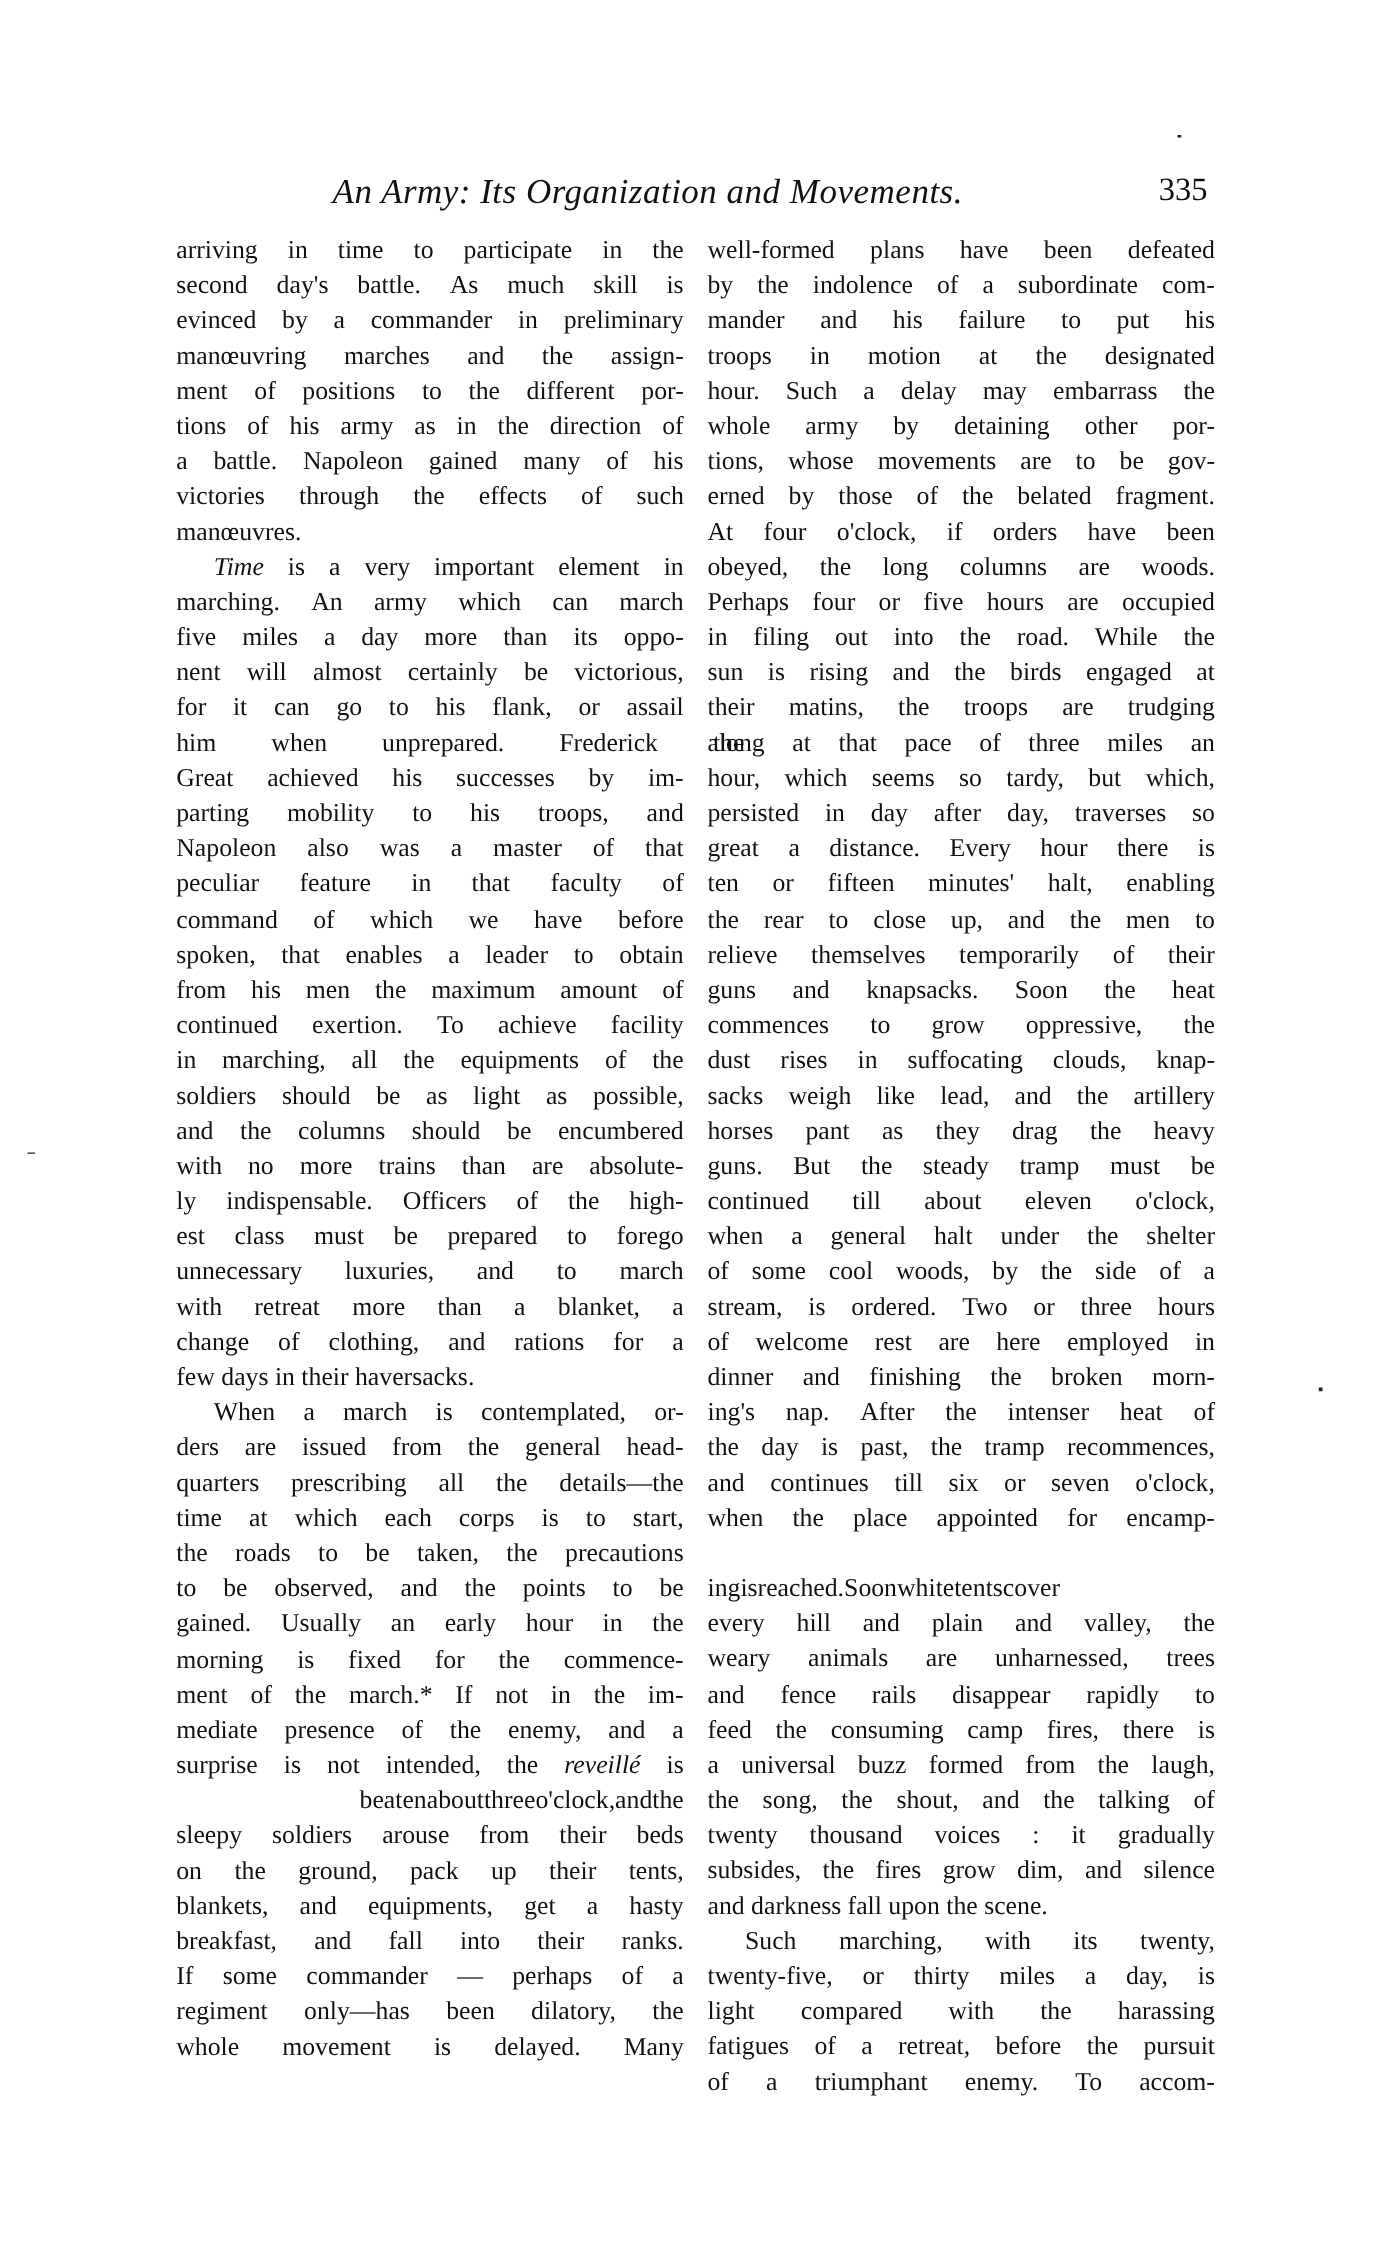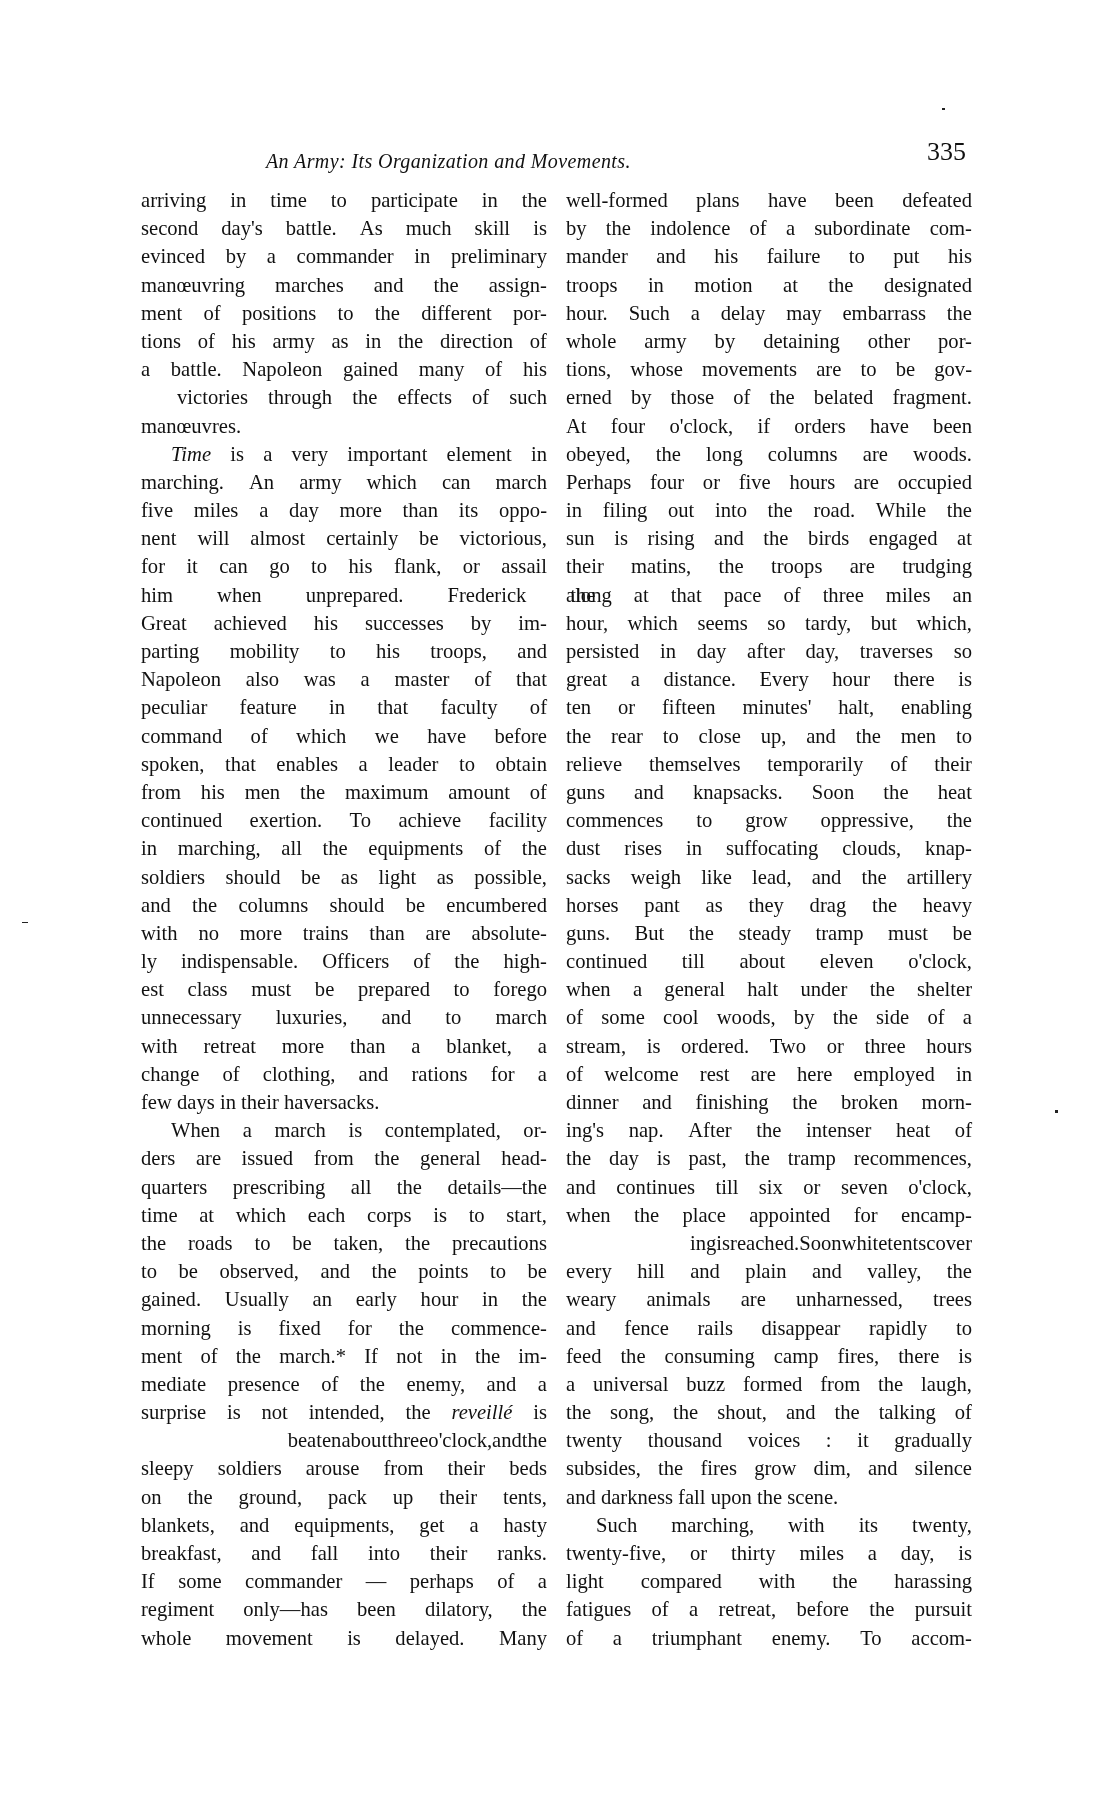--- a/index.html
+++ b/index.html
@@ -1,20 +1,20 @@
 <!DOCTYPE html>
 <html><head>
 <meta charset="utf-8">
 <style>
   html, body { margin: 0; padding: 0; background: #ffffff; }
   body { width: 1120px; height: 1800px; position: relative; overflow: hidden;
          font-family: "DejaVu Serif", "Liberation Serif", serif; color: #111; }
   .header { position: absolute; top: 137px; left: 266px; width: 700px; height: 34px; }
-  .running-title { position: absolute; left: 0; top: 13px; font-family: "Liberation Serif", serif;
-         font-style: italic; font-size: 20px; letter-spacing: 0.4px; white-space: nowrap; }
+  .running-title { position: absolute; left: 0; top: 1px; font-family: "Liberation Serif", serif;
+         font-style: italic; font-size: 28px; letter-spacing: 0.4px; white-space: nowrap; }
   .page-number { position: absolute; right: 0; top: 0; font-family: "Liberation Serif", serif;
          font-size: 26px; }
   .column { position: absolute; top: 186px; width: 406px; }
   .col-left { left: 141px; }
   .col-right { left: 566px; }
   .line { display: block; height: 28.2px; line-height: 28.2px; font-family: "Liberation Serif", serif;
           font-size: 20.6px; text-align: justify; text-align-last: justify; white-space: nowrap;
           overflow: visible; }
   .line.last { text-align-last: left; }
   .line.indent { padding-left: 30px; }
@@ -84,21 +84,21 @@
     </div>
     <div class="line" style="display: flex; justify-content: space-between;">
       <span>a</span>
       <span>battle.</span>
       <span>Napoleon</span>
       <span>gained</span>
       <span>many</span>
       <span>of</span>
       <span>his</span>
     </div>
-    <div class="line" style="display: flex; justify-content: space-between; margin-left: 36px;">
+    <div class="line" style="display: flex; justify-content: space-between;">
       <span>victories</span>
       <span>through</span>
       <span>the</span>
       <span>effects</span>
       <span>of</span>
       <span>such</span>
     </div>
     <div class="line last"><span>manœuvres.</span></div>
     <div class="line indent" style="display: flex; justify-content: space-between;">
       <i>Time</i>
@@ -778,21 +778,21 @@
       <span>o'clock,</span>
     </div>
     <div class="line" style="display: flex; justify-content: space-between;">
       <span>when</span>
       <span>the</span>
       <span>place</span>
       <span>appointed</span>
       <span>for</span>
       <span>encamp-</span>
     </div>
-    <div class="line" style="display: flex; justify-content: flex-end;">
+    <div class="line" style="display: flex; justify-content: flex-start; margin-top: 28px;">
       <span>ing</span>
       <span>is</span>
       <span>reached.</span>
       <span>Soon</span>
       <span>white</span>
       <span>tents</span>
       <span>cover</span>
     </div>
     <div class="line" style="display: flex; justify-content: space-between;">
       <span>every</span>

